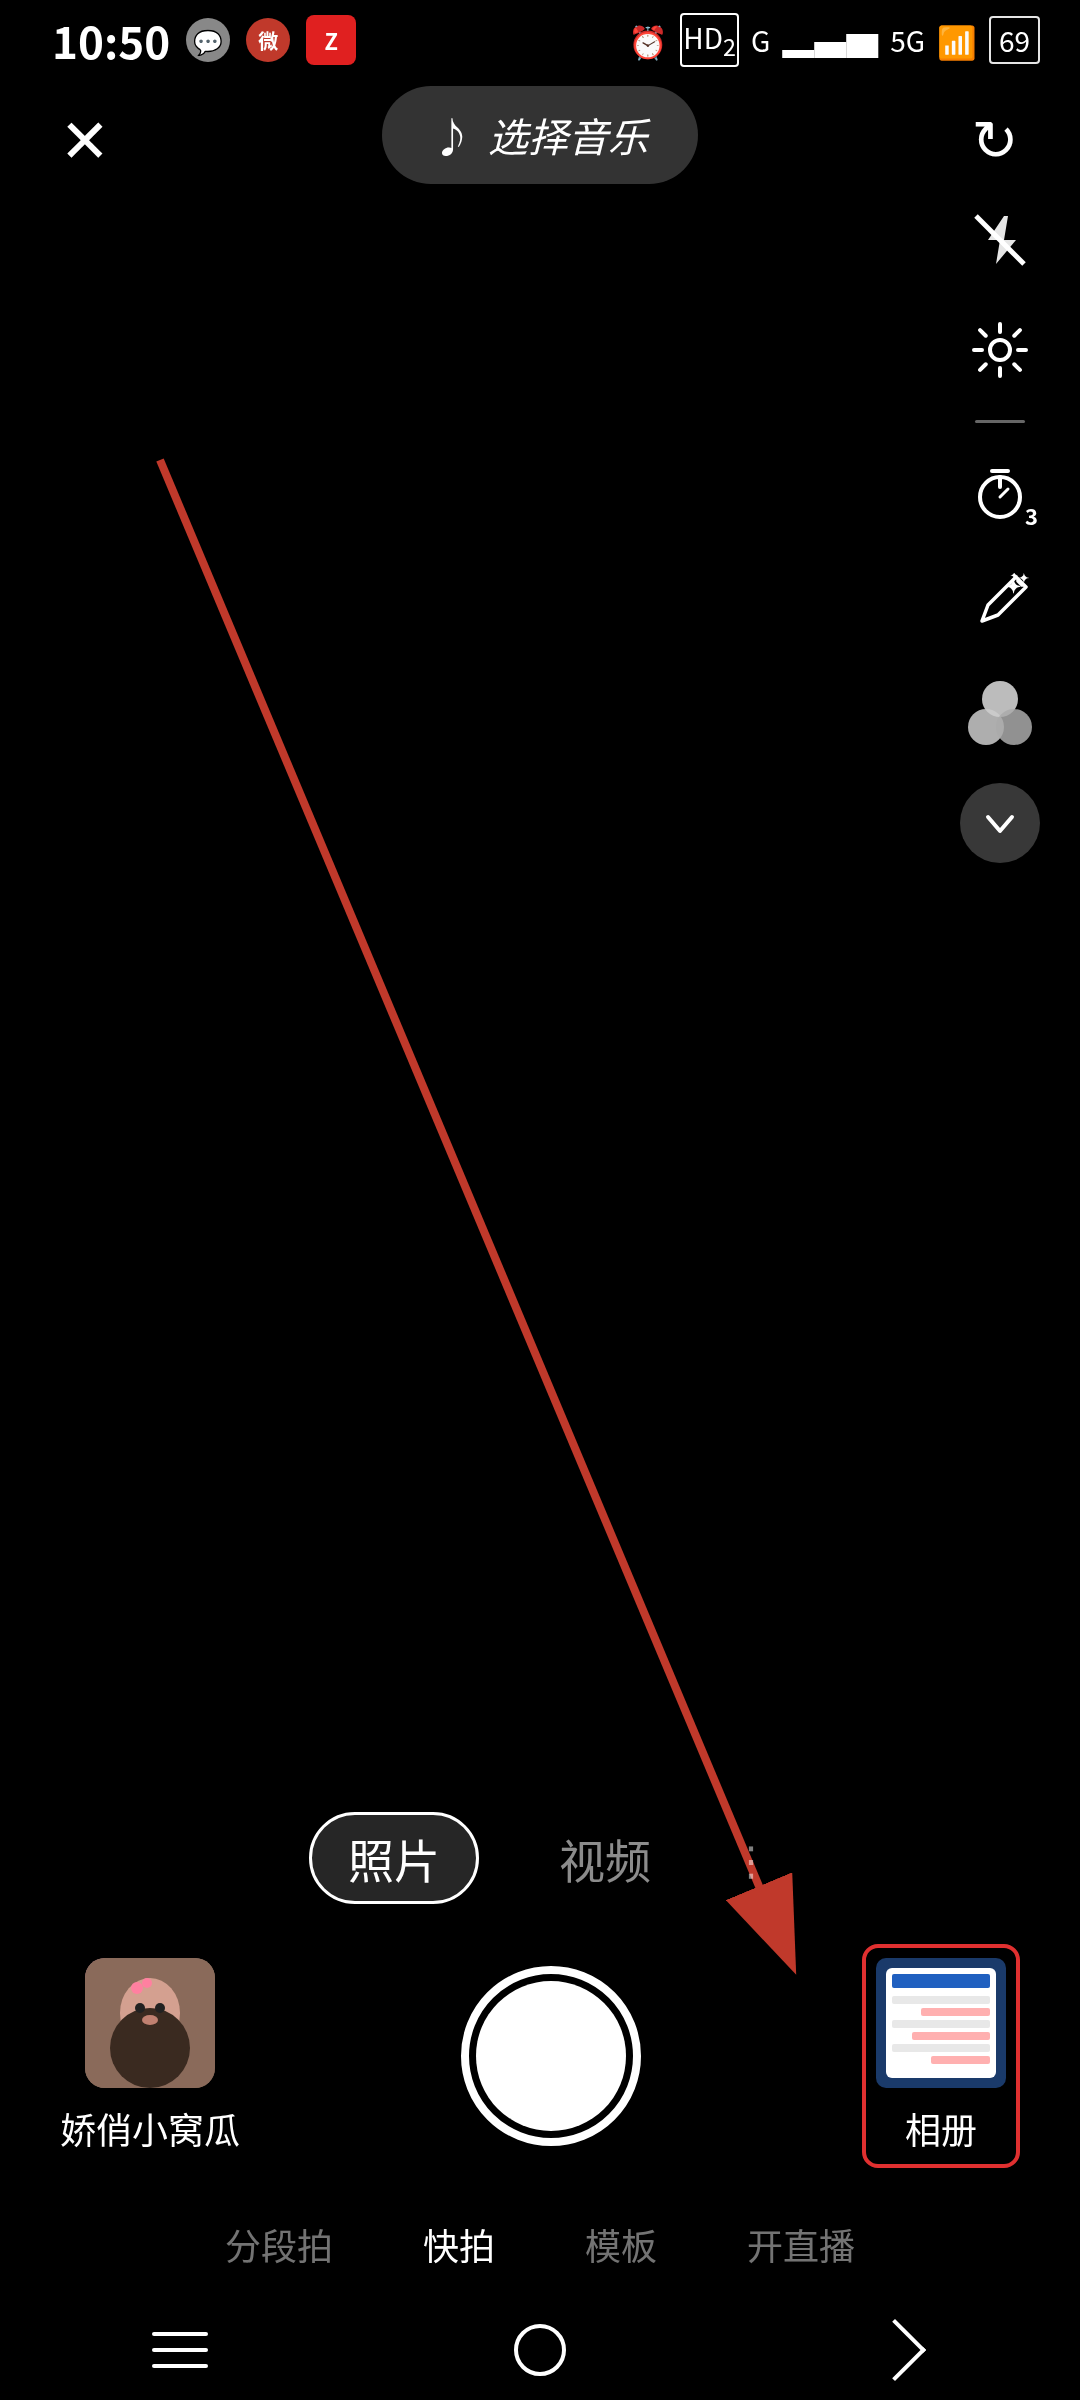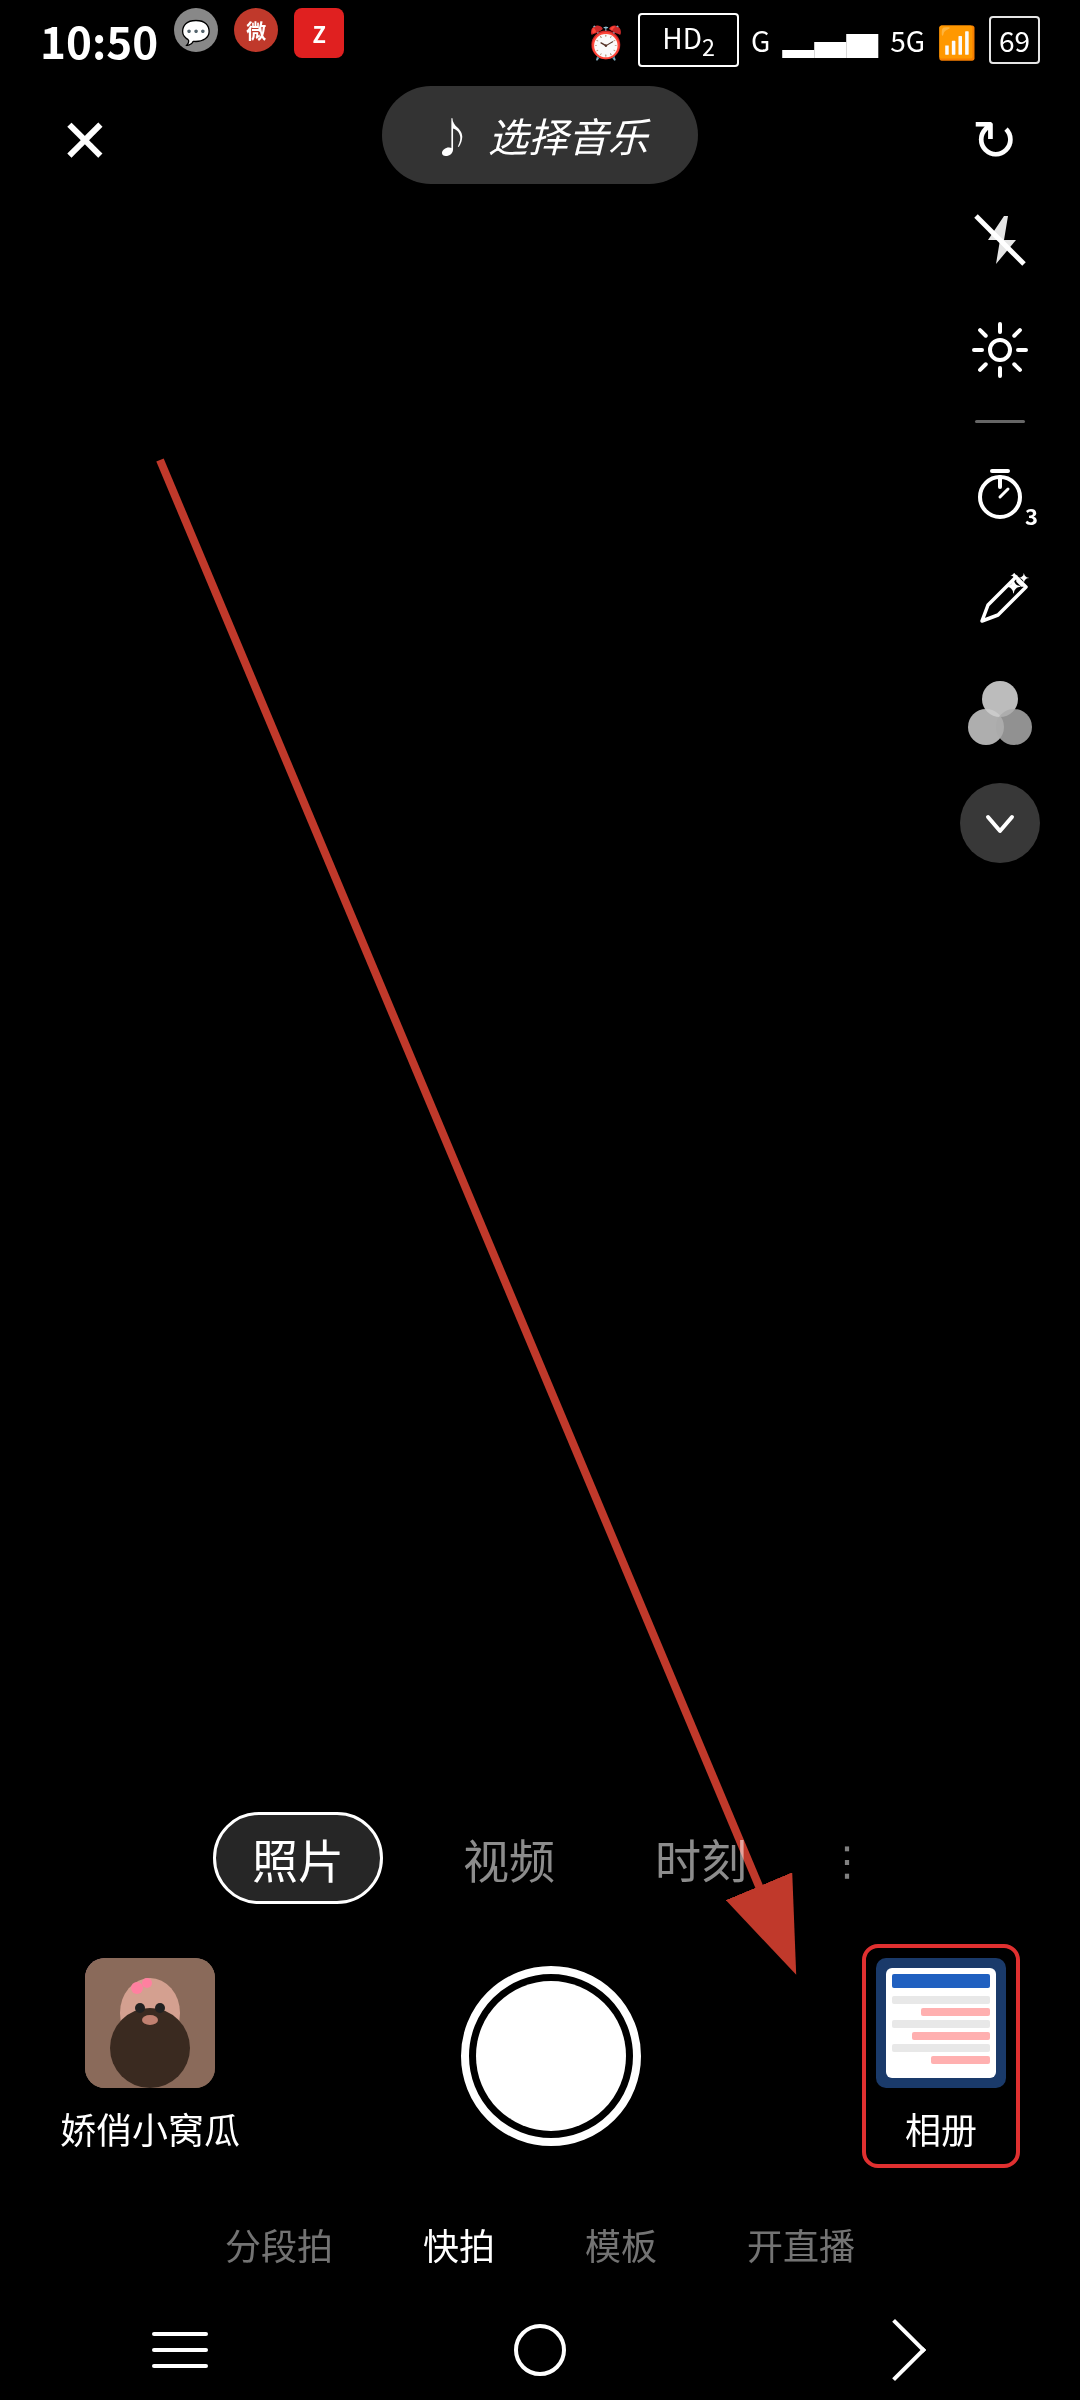--- a/index.html
+++ b/index.html
@@ -30,22 +30,23 @@
       font-weight: 600;
       color: #fff;
     }
     .status-icons {
       display: flex;
       align-items: center;
       gap: 12px;
     }
     .status-left {
       display: flex;
-      align-items: flex-start;
+      align-items: center;
       gap: 16px;
+      margin-left: 12px;
     }
     .notif-dot {
       width: 44px;
       height: 44px;
       border-radius: 50%;
       background: #888;
       display: flex;
       align-items: center;
       justify-content: center;
       font-size: 24px;
@@ -399,21 +400,21 @@
 
 <div class="status-bar">
   <div class="status-left">
     <span class="status-time">10:50</span>
     <div class="notif-dot">💬</div>
     <div class="notif-dot" style="background:#c0392b;font-size:20px;font-weight:bold;color:#fff;">微</div>
     <div class="notif-red">Z</div>
   </div>
   <div class="status-icons">
     <span style="font-size:32px;">⏰</span>
-    <span style="font-size:28px;border:2px solid #fff;padding:2px 22px;border-radius:4px;">HD<sub>2</sub></span>
+    <span style="font-size:28px;border:2px solid #fff;padding:2px 1px;border-radius:4px;">HD<sub>2</sub></span>
     <span style="font-size:28px;">G</span>
     <span style="font-size:32px;">▂▄▆</span>
     <span style="font-size:28px;">5G</span>
     <span style="font-size:32px;">📶</span>
     <span style="font-size:28px;border:2px solid #e5e5e5;padding:2px 8px;border-radius:4px;">69</span>
   </div>
 </div>
 
 <div class="top-bar">
   <div class="close-btn">
@@ -482,21 +483,20 @@
     </marker>
   </defs>
   <line x1="160" y1="460" x2="790" y2="1960" stroke="#c0392b" stroke-width="8" marker-end="url(#arrowhead)"></line>
 </svg>
 
 <div class="bottom-section">
 
   <div class="mode-tabs">
     <span class="mode-tab active">照片</span>
     <span class="mode-tab">视频</span>
-    <span class="mode-tab">时刻</span>
     <span class="mode-more">⋮</span>
   </div>
 
   <div class="camera-controls">
 
     <div class="user-thumb">
       <div class="user-avatar">
         <div class="avatar-inner">
 
           <svg width="130" height="130" viewBox="0 0 130 130">

